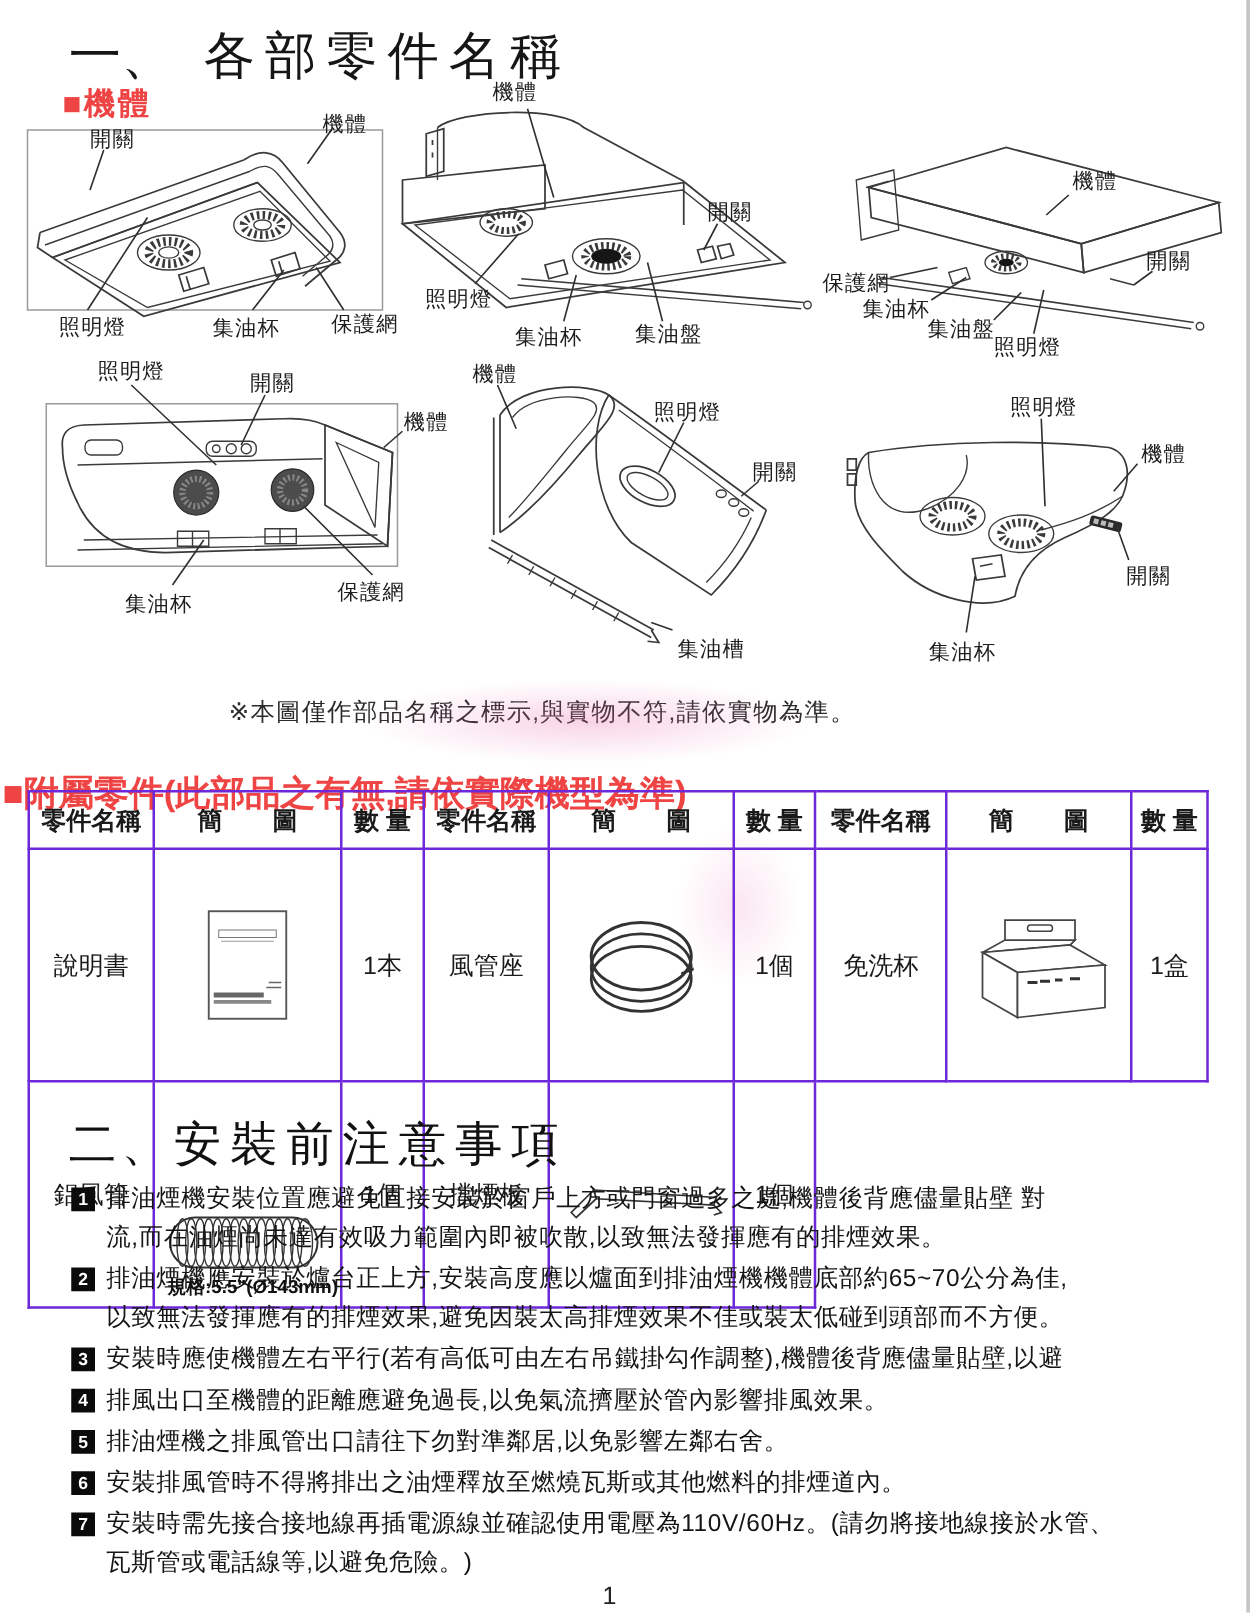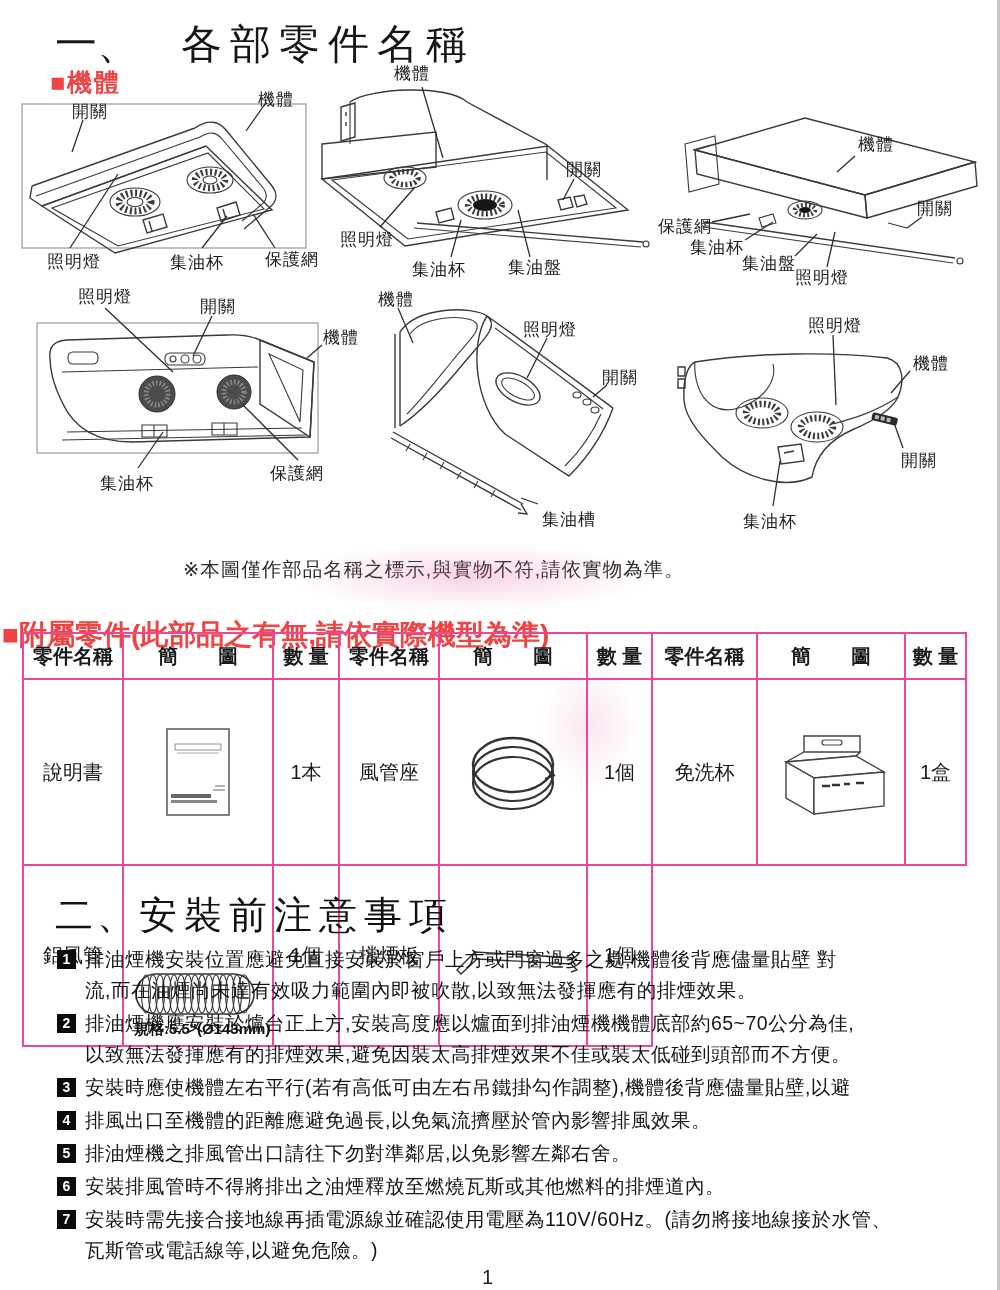--- a/index.html
+++ b/index.html
@@ -15,21 +15,21 @@
   .h1 .no{font-size:42px;font-weight:500;}
   .h1 .tx{font-size:41px;font-weight:500;letter-spacing:8px;}
   .sub{position:absolute;font-size:25px;font-weight:600;color:#ef4444;letter-spacing:2px;}
   .notice{position:absolute;font-size:19.5px;color:#2b2b2b;letter-spacing:1px;}
   
   .diagram{position:absolute;}
   .diagram svg{position:absolute;left:0;top:0;}
   .dlabel{position:absolute;font-size:17px;font-weight:500;color:#1d1d1d;white-space:nowrap;letter-spacing:1px;}
   
   .acc-table{position:absolute;border-collapse:collapse;table-layout:fixed;}
-  .acc-table th,.acc-table td{border:2px solid #ec4899;padding:0;text-align:center;vertical-align:middle;
+  .acc-table th,.acc-table td{border:2px solid #6d28d9;padding:0;text-align:center;vertical-align:middle;
     font-size:20px;font-weight:500;color:#1a1a1a;white-space:pre;box-sizing:border-box;}
   .acc-table th{height:46px;font-weight:600;}
   .acc-table .r1 td{height:100px;}
   .acc-table .r2 td{height:107px;}
   .acc-table td.blank{border:none;}
   .cellart{display:block;margin:0 auto;}
   .speccell{display:flex;flex-direction:column;align-items:flex-start;justify-content:flex-end;height:100%;}
   .spec{font-size:15px;font-weight:700;color:#111;padding:0 0 6px 10px;letter-spacing:0;}
   .speccell svg{margin:10px auto 0 auto;}
   
@@ -53,21 +53,21 @@
   svg .ldr{stroke:#2f2f2f;stroke-width:1.3;fill:none;}
   svg .frame{stroke:#9a9a9a;stroke-width:1.2;fill:none;}
 </style>
 </head>
 <body>
 
 <div class="edge-right"></div>
 
 <div class="h1" style="left:55px;top:16px;">
   <span class="no">一、</span>
-  <span class="tx" style="margin-left:42px;">各部零件名稱</span>
+  <span class="tx" style="margin-left:24px;">各部零件名稱</span>
 </div>
 <div class="sub" style="left:50px;top:66px;">■機體</div>
 
 <div class="diagram" style="left:20px;top:90px;width:300px;height:188px;">
   <svg width="300" height="188" viewBox="0 0 300 188">
     <rect class="frame" x="2" y="14" width="284" height="144"></rect>
     <path class="ln" d="M12,96 L175,38"></path>
     <path class="ln2" d="M16,106 L180,47"></path>
     <path class="ln2" d="M22,116 L186,56"></path>
     <path class="ln" d="M12,96 L10,108 L22,116"></path>

